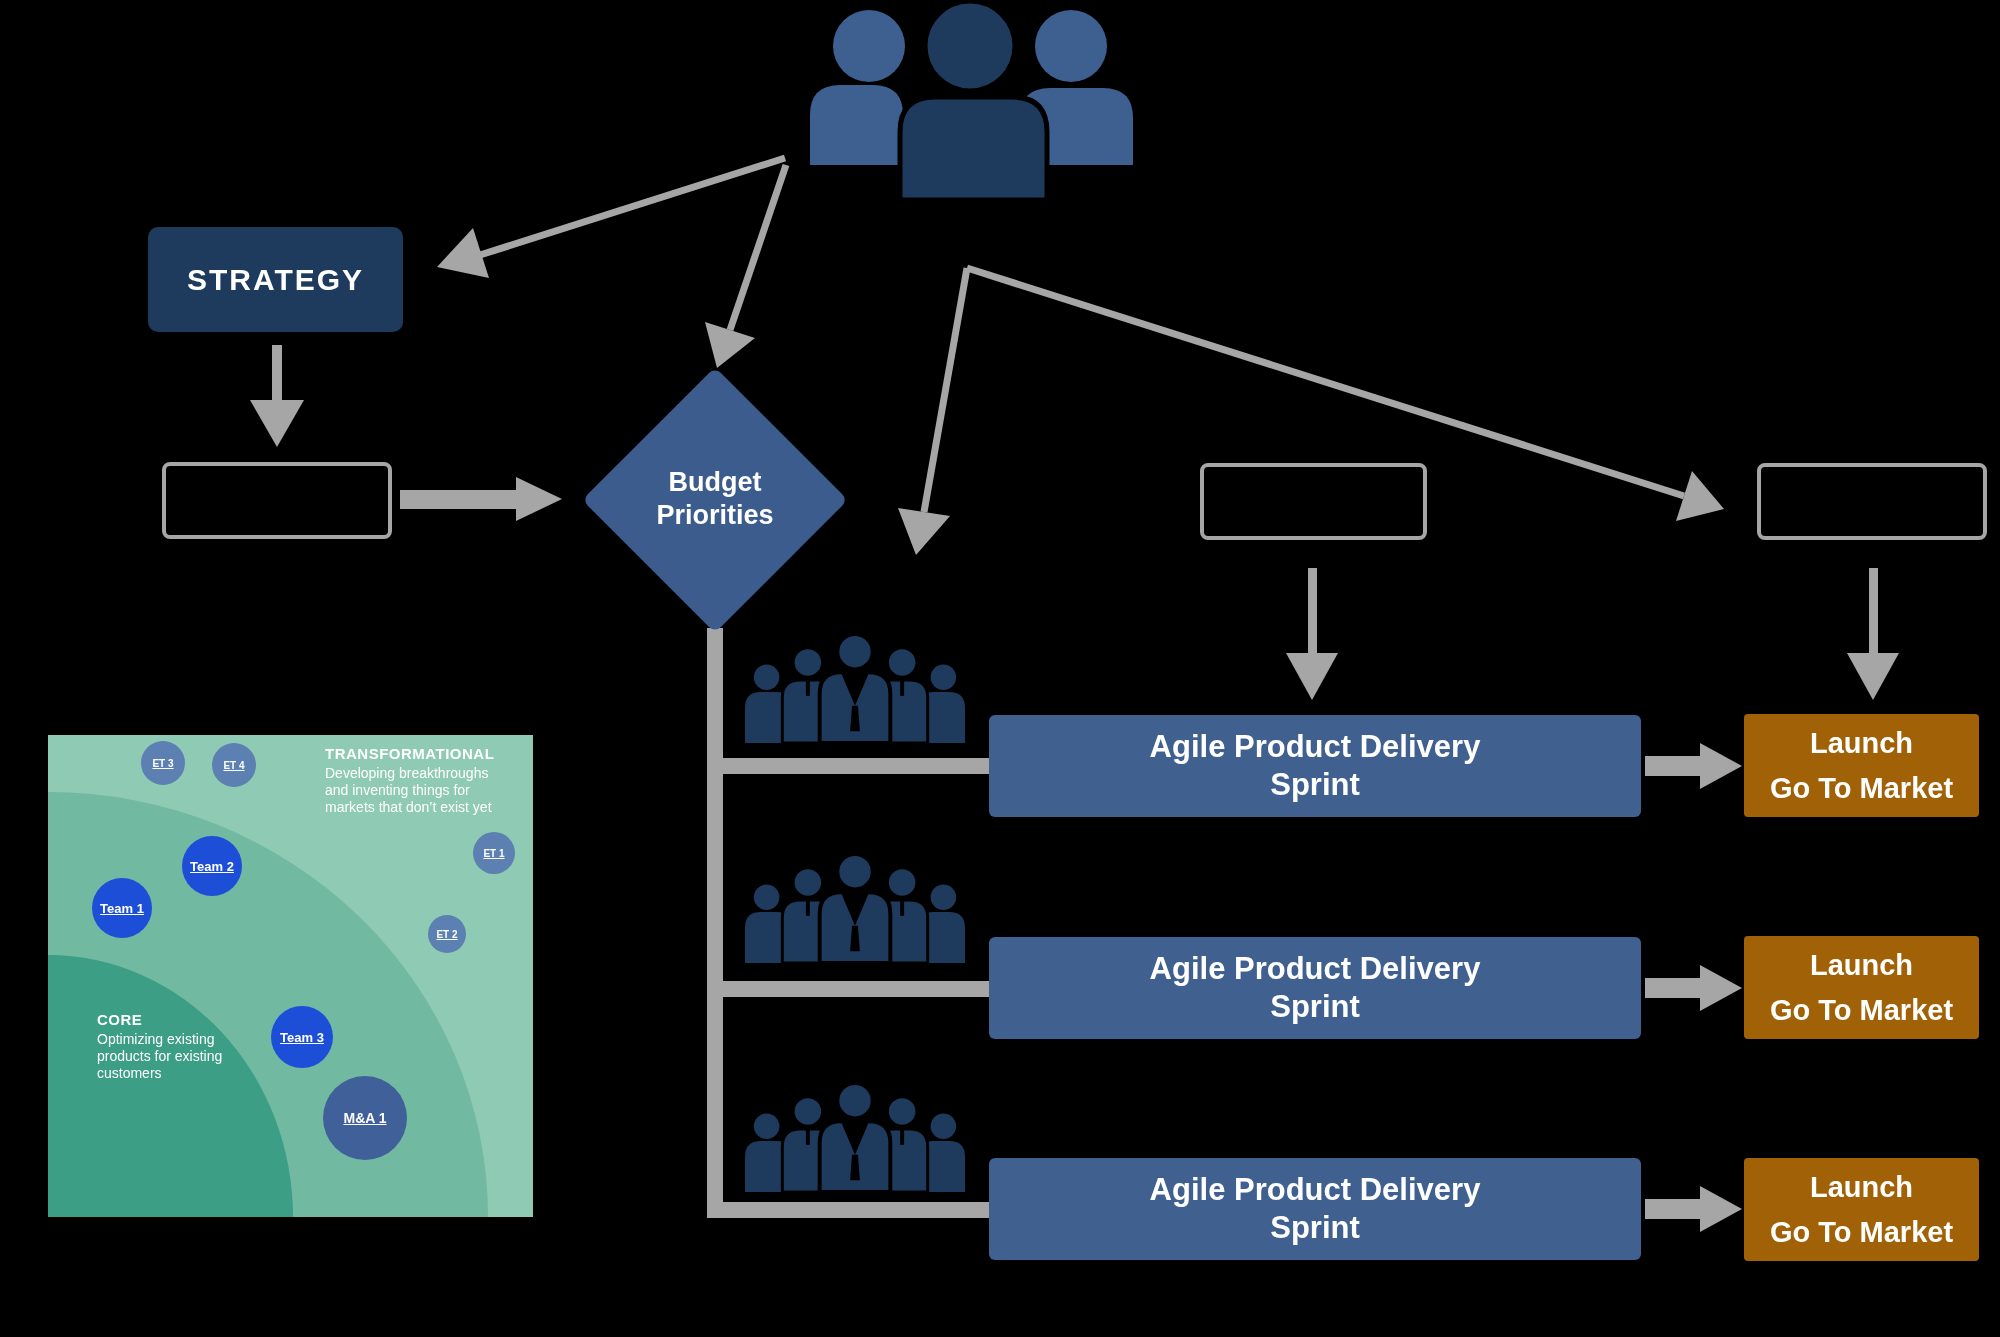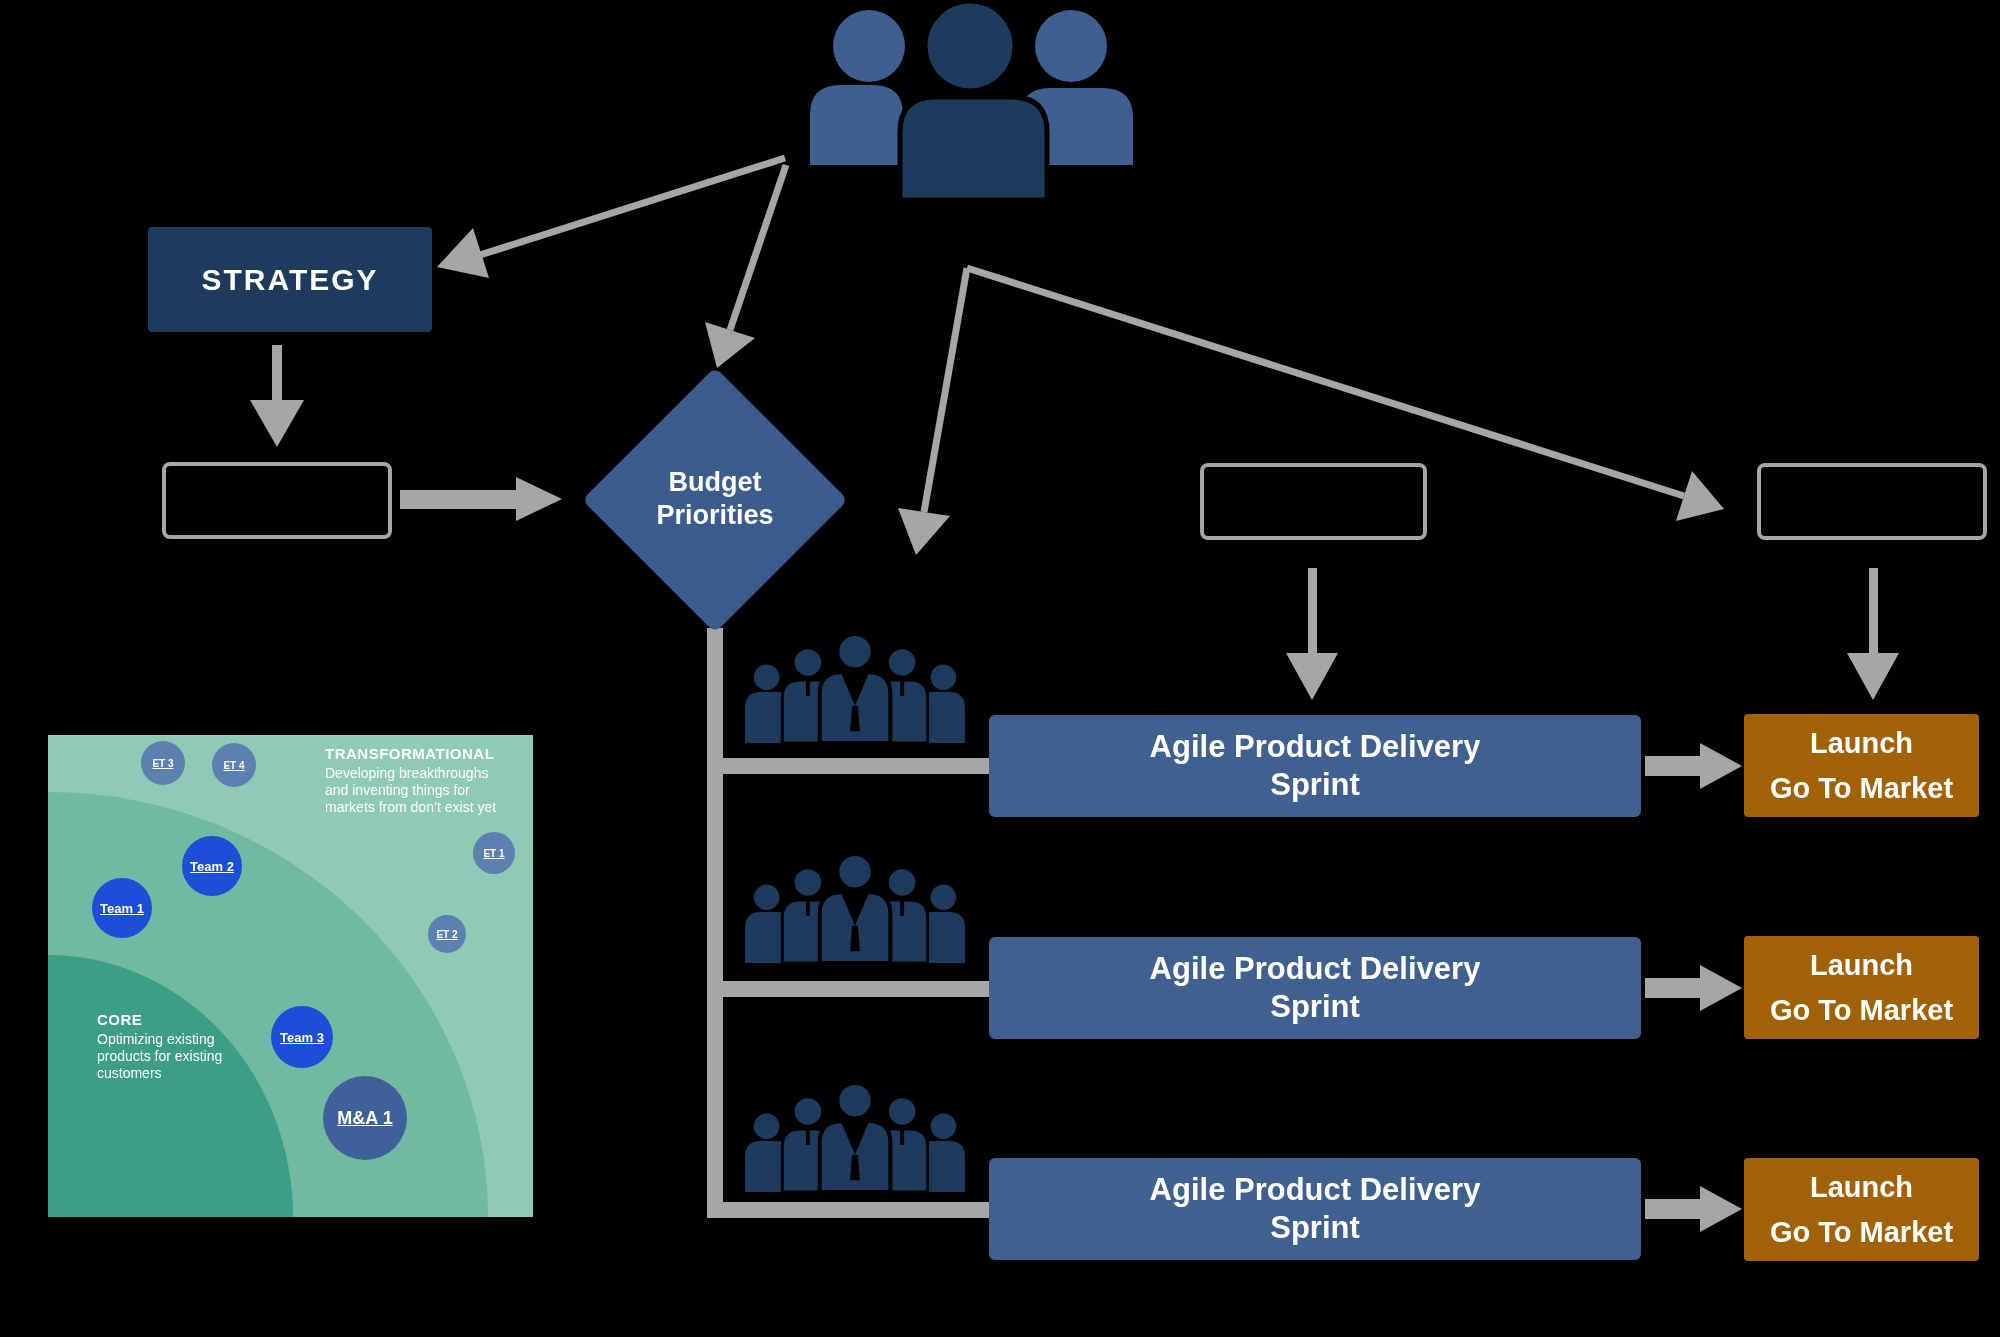--- a/index.html
+++ b/index.html
@@ -3,21 +3,21 @@
 <meta charset="utf-8">
 <style>
   html,body{margin:0;padding:0;background:#000;}
   #canvas{position:relative;width:2000px;height:1337px;background:#000;overflow:hidden;
           font-family:"Liberation Sans",sans-serif;}
   #connectors{position:absolute;left:0;top:0;z-index:1;}
   .abs{position:absolute;}
   
   .people-top{left:805px;top:0;width:330px;height:200px;z-index:2;}
   
-  .strategy{left:148px;top:227px;width:284px;height:105px;background:#1E3A5C;border-radius:4px;
+  .strategy{left:148px;top:227px;width:255px;height:105px;background:#1E3A5C;border-radius:10px;
             display:flex;align-items:center;justify-content:center;color:#fff;font-weight:bold;
             font-size:30px;letter-spacing:2px;z-index:2;}
   
   .box-empty{box-sizing:border-box;border:4px solid #A6A6A6;border-radius:8px;background:transparent;z-index:2;}
   .box-left{left:162px;top:462px;width:230px;height:77px;}
   .box-mid{left:1200px;top:463px;width:227px;height:77px;}
   .box-right{left:1757px;top:463px;width:230px;height:77px;}
   
   .diamond{left:621px;top:406px;width:188px;height:188px;background:#3D5C8E;border-radius:8px;
            transform:rotate(45deg);z-index:2;}
@@ -42,21 +42,21 @@
   .zone-text{position:absolute;color:#fff;}
   .zone-title{font-weight:bold;font-size:15px;letter-spacing:0.5px;margin:0 0 3px 0;}
   .zone-line{font-size:14px;line-height:17px;}
   .zt-transformational{left:277px;top:10px;width:205px;}
   .zt-adjacent{left:195px;top:168px;width:160px;}
   .zt-core{left:49px;top:276px;width:170px;}
   .bubble{position:absolute;border-radius:50%;display:flex;align-items:center;justify-content:center;
           color:#fff;font-weight:bold;text-decoration:underline;}
   .bubble-et{background:#5B80B1;font-size:10px;}
   .bubble-team{background:#1d4ed8;font-size:13px;}
-  .bubble-ma{background:#40609A;font-size:18px;}
+  .bubble-ma{background:#40609A;font-size:14px;}
   .b-et3{left:93px;top:6px;width:44px;height:44px;}
   .b-et4{left:164px;top:8px;width:44px;height:44px;}
   .b-et1{left:425px;top:97px;width:42px;height:42px;}
   .b-et2{left:380px;top:180px;width:38px;height:38px;}
   .b-team1{left:44px;top:143px;width:60px;height:60px;}
   .b-team2{left:134px;top:101px;width:60px;height:60px;}
   .b-team3{left:223px;top:271px;width:62px;height:62px;}
   .b-ma1{left:275px;top:341px;width:84px;height:84px;}
 </style>
 </head>
@@ -157,21 +157,21 @@
   </div>
 
   <div class="abs portfolio">
     <div class="zone-ellipse zone-adjacent"></div>
     <div class="zone-ellipse zone-core"></div>
 
     <div class="zone-text zt-transformational">
       <div class="zone-title">TRANSFORMATIONAL</div>
       <div class="zone-line">Developing breakthroughs</div>
       <div class="zone-line">and inventing things for</div>
-      <div class="zone-line">markets from don’t exist yet</div>
+      <div class="zone-line">markets that don’t exist yet</div>
     </div>
     <div class="zone-text zt-core">
       <div class="zone-title">CORE</div>
       <div class="zone-line">Optimizing existing</div>
       <div class="zone-line">products for existing</div>
       <div class="zone-line">customers</div>
     </div>
 
     <div class="bubble bubble-et b-et3">
         <span>ET 3</span>

